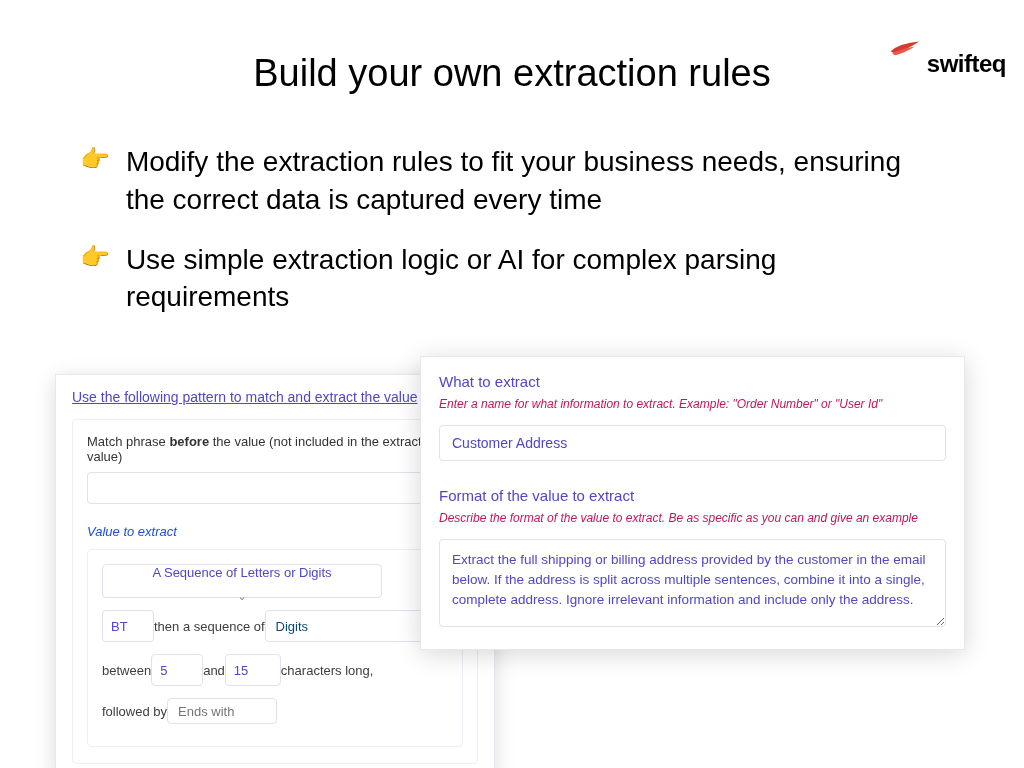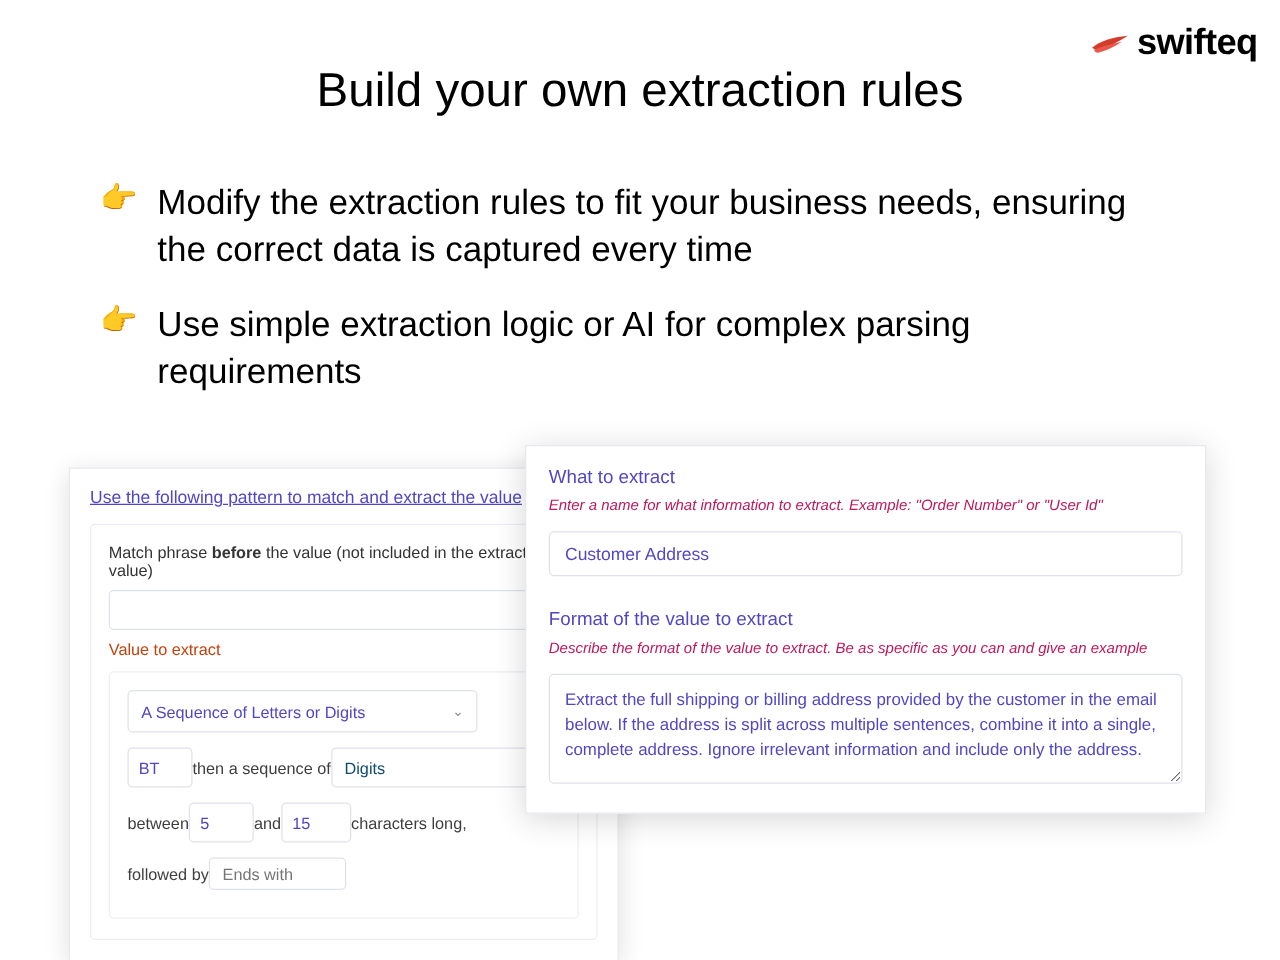--- a/index.html
+++ b/index.html
@@ -17,24 +17,25 @@
       right: 18px;
       display: flex;
       align-items: center;
       gap: 6px;
     }
     .logo-mark {
       width: 32px;
       height: 20px;
     }
     .logo-text {
-      font-size: 29px;
+      font-size: 24px;
       font-weight: 600;
       letter-spacing: -0.5px;
       color: #000;
+      margin-top: 32px;
     }
     .page-title {
       text-align: center;
       font-size: 38px;
       font-weight: 500;
       color: #000;
       margin-top: 52px;
     }
     .bullets {
       margin: 48px 80px 0 80px;
@@ -95,24 +96,25 @@
       border: 1px solid #dfe2ea;
       border-radius: 4px;
       padding: 6px 10px;
       font-size: 13px;
       font-family: inherit;
       color: #555;
       background: #fff;
     }
     .text-input::placeholder { color: #a5aab8; }
     .section-label {
-      color: #c2410c;
-      font-size: 13px;
-      margin-top: 8px;
+      color: #1d4ed8;
+      font-size: 13px;
+      margin-top: 20px;
       margin-bottom: 10px;
+      font-style: italic;
     }
     .value-box {
       border: 1px solid #eceef3;
       border-radius: 4px;
       padding: 14px 14px 22px 14px;
     }
     .select-row {
       display: flex;
       align-items: center;
       gap: 8px;
@@ -125,20 +127,21 @@
       justify-content: space-between;
       height: 34px;
       border: 1px solid #dfe2ea;
       border-radius: 4px;
       padding: 0 10px;
       font-size: 13px;
       color: #5147c4;
       background: #fff;
       cursor: pointer;
       gap: 10px;
+      flex-direction: column;
     }
     .select-wide { width: 280px; }
     .chev { color: #888; font-size: 11px; }
     .inline-text {
       color: #3e3e3e;
       font-size: 13px;
     }
     .small-input {
       width: 52px;
       height: 32px;

